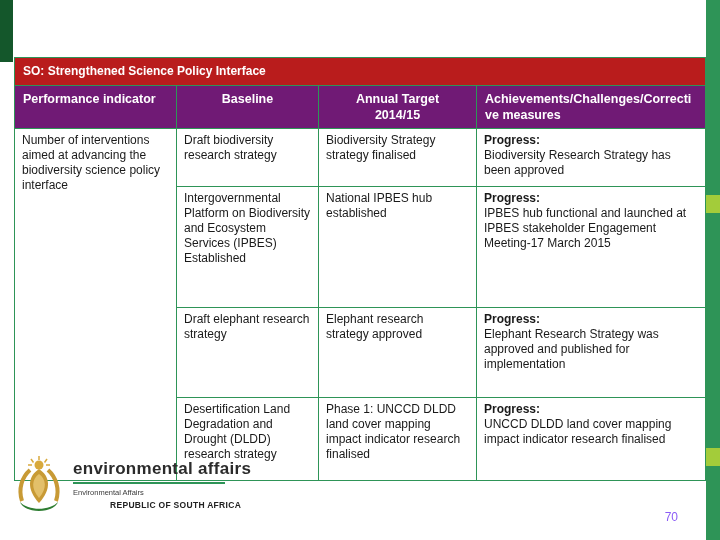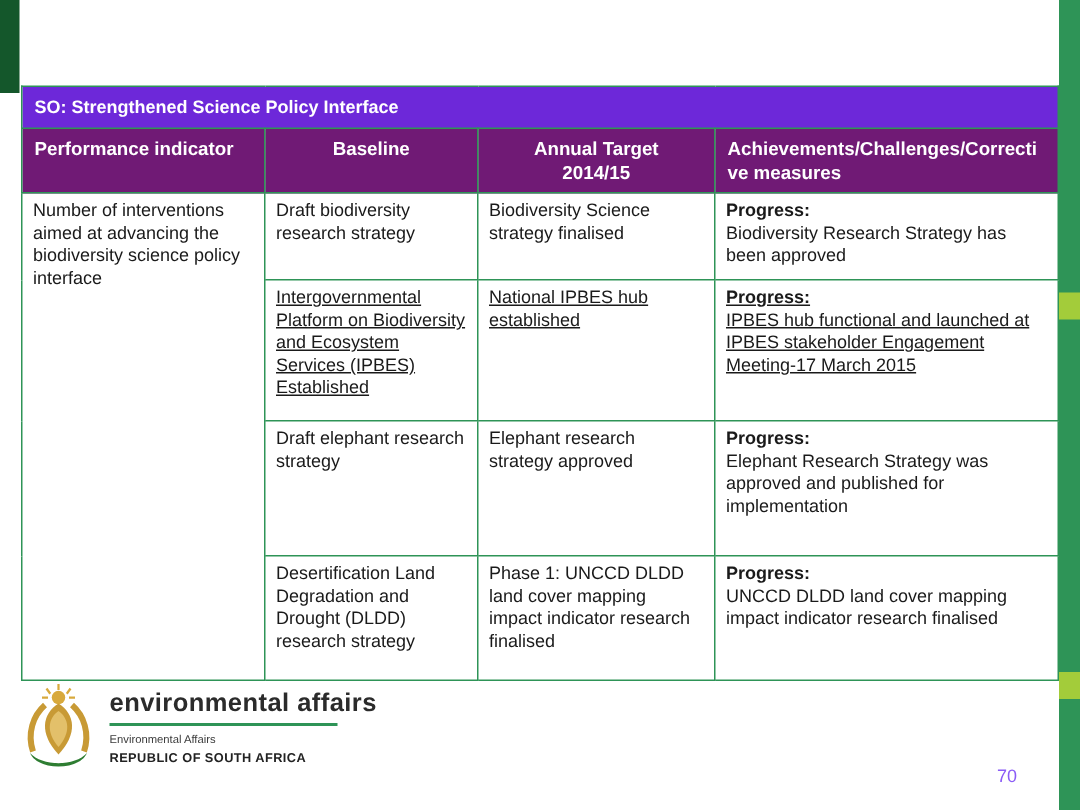--- a/index.html
+++ b/index.html
@@ -17,36 +17,36 @@
   .slide-title {
     position:absolute; top:15px; left:25px; right:30px;
     text-align:center; font-size:21px; color:#1e7c3a; white-space:pre-wrap;
   }
 
   .table-wrap { position:absolute; top:57px; left:14px; width:691px; }
   table { border-collapse:collapse; width:100%; table-layout:fixed;
           font-size:12px; line-height:15px; color:#1a1a1a; }
   td, th { border:1px solid #2e9457; vertical-align:top; text-align:left;
            padding:4px 7px; font-weight:normal; }
-  .so-row td { background:#6d28d9; color:#ffffff; font-weight:bold;
+  .so-row td { background:#b91c1c; color:#ffffff; font-weight:bold;
                font-size:12px; padding:6px 8px; }
   .head-row th { background:#701a75; color:#ffffff; font-weight:bold;
                  font-size:12.5px; line-height:16px; padding:5px 8px;
                  word-break:break-word; }
   .head-row th.c { text-align:center;margin-top:28px; }
-  tr.r1 { height:58px; } tr.r2 { height:94px;text-decoration:underline; } tr.r3 { height:90px;margin-top:36px; } tr.r4 { height:83px; }
+  tr.r1 { height:58px; } tr.r2 { height:121px; } tr.r3 { height:90px;margin-top:36px; } tr.r4 { height:83px; }
   .plabel { font-weight:bold; }
 
   
   .footer-logo { position:absolute; left:12px; top:455px; display:flex; gap:7px; align-items:flex-start; }
   .logo-text { padding-top:4px; }
   .brand { font-size:17px; font-weight:bold; color:#2b2b2b; letter-spacing:0.3px; }
   .brand-rule { height:2px; background:#2e9457; width:152px; margin:3px 0 4px; }
   .dept-label, .dept-name { font-size:7.5px; color:#3a3a3a; line-height:9px; }
-  .country { font-size:8.5px; font-weight:bold; color:#222222; margin-top:3px; letter-spacing:0.3px; }
+  .country { font-size:8.5px; font-weight:bold; color:#222222; margin-top:3px; letter-spacing:0.3px;margin-left:37px; }
 
   .page-num { position:absolute; right:42px; bottom:16px; color:#8b5cf6; font-size:12px; }
 </style>
 </head>
 <body>
 
 <div class="slide">
 
   <div class="bar-left"></div>
 
@@ -74,21 +74,21 @@
         <th class="c">
           <div>Annual Target</div>
           <div>2014/15</div>
         </th>
         <th>Achievements/Challenges/Corrective measures</th>
       </tr>
 
       <tr class="r1">
         <td rowspan="4">Number of interventions aimed at advancing the biodiversity science policy interface</td>
         <td>Draft biodiversity research strategy</td>
-        <td>Biodiversity Science strategy finalised</td>
+        <td>Biodiversity Strategy strategy finalised</td>
         <td>
           <div class="plabel">Progress:</div>
           <div>Biodiversity Research Strategy has been approved</div>
         </td>
       </tr>
 
       <tr class="r2">
         <td>Intergovernmental Platform on Biodiversity and Ecosystem Services (IPBES) Established</td>
         <td>National IPBES hub established</td>
         <td>

